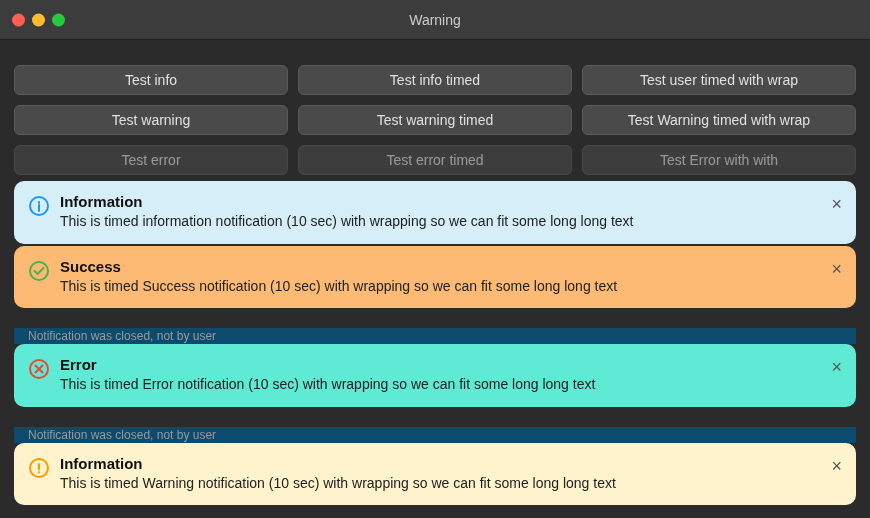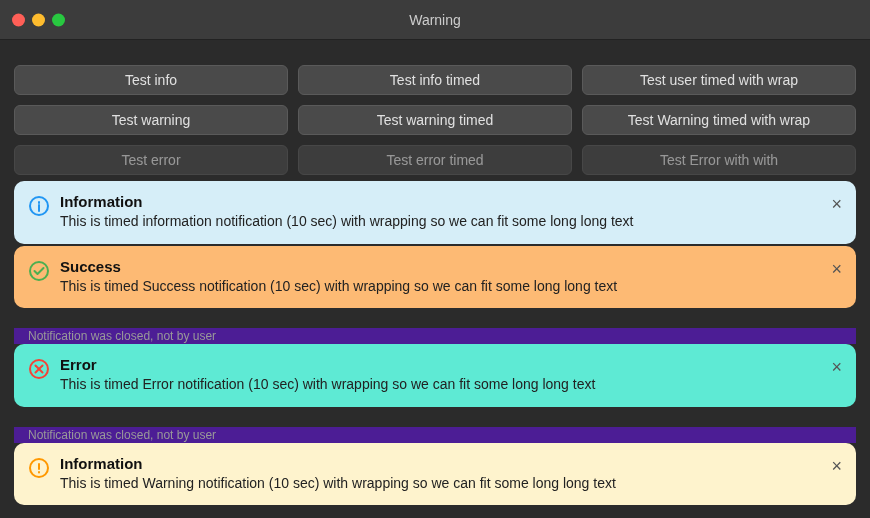--- a/index.html
+++ b/index.html
@@ -160,21 +160,21 @@
       margin-top: 2px;
       line-height: 1;
       font-weight: 300;
     }
 
     
     .notif-closed-label {
       font-size: 12px;
       color: #999;
       padding: 1px 0 1px 14px;
-      background: #4c1d95;
+      background: #0c4a6e;
       margin-top: 20px;
     }
 
     
     .icon-info circle { fill: none; stroke: #2196F3; stroke-width: 2; }
     .icon-info line { stroke: #2196F3; stroke-width: 2; stroke-linecap: round; }
 
     .icon-success circle { fill: none; stroke: #4CAF50; stroke-width: 2; }
     .icon-success polyline { fill: none; stroke: #4CAF50; stroke-width: 2; stroke-linecap: round; stroke-linejoin: round; }
 

